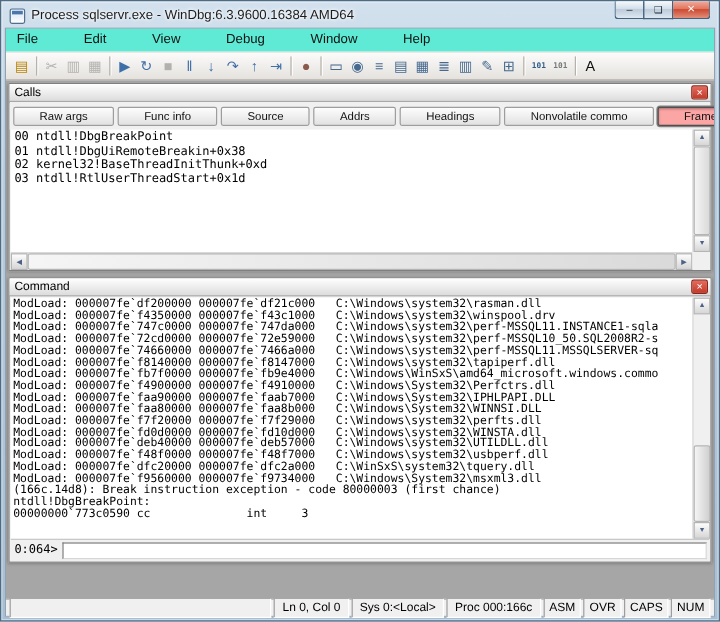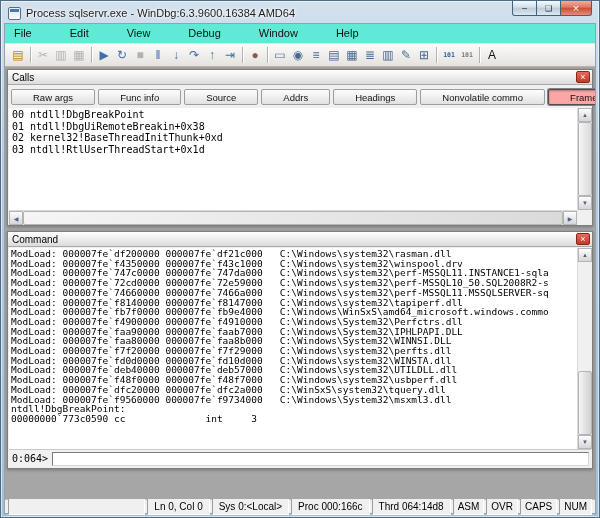--- a/index.html
+++ b/index.html
@@ -268,20 +268,21 @@
             <div class="oline">ModLoad: 000007fe`fb7f0000 000007fe`fb9e4000   C:\Windows\WinSxS\amd64_microsoft.windows.commo</div>
             <div class="oline">ModLoad: 000007fe`f4900000 000007fe`f4910000   C:\Windows\System32\Perfctrs.dll</div>
             <div class="oline">ModLoad: 000007fe`faa90000 000007fe`faab7000   C:\Windows\System32\IPHLPAPI.DLL</div>
             <div class="oline">ModLoad: 000007fe`faa80000 000007fe`faa8b000   C:\Windows\System32\WINNSI.DLL</div>
             <div class="oline">ModLoad: 000007fe`f7f20000 000007fe`f7f29000   C:\Windows\system32\perfts.dll</div>
             <div class="oline">ModLoad: 000007fe`fd0d0000 000007fe`fd10d000   C:\Windows\system32\WINSTA.dll</div>
             <div class="oline">ModLoad: 000007fe`deb40000 000007fe`deb57000   C:\Windows\system32\UTILDLL.dll</div>
             <div class="oline">ModLoad: 000007fe`f48f0000 000007fe`f48f7000   C:\Windows\system32\usbperf.dll</div>
             <div class="oline">ModLoad: 000007fe`dfc20000 000007fe`dfc2a000   C:\WinSxS\system32\tquery.dll</div>
             <div class="oline">ModLoad: 000007fe`f9560000 000007fe`f9734000   C:\Windows\System32\msxml3.dll</div>
+            <div class="oline">(166c.14d8): Break instruction exception - code 80000003 (first chance)</div>
             <div class="oline">ntdll!DbgBreakPoint:</div>
             <div class="oline">00000000`773c0590 cc              int     3</div>
         </div>
         <div class="vscroll">
           <span class="sbtn up">▲</span>
           <span class="thumb vthumb-bottom"></span>
           <span class="sbtn down">▼</span>
         </div>
         <div class="inputrow">
           <span class="prompt">0:064&gt;</span>
@@ -289,21 +290,20 @@
         </div>
       </section>
 
     </div>
 
     <footer class="statusbar">
       <span class="sseg grow"></span>
       <span class="sseg">Ln 0, Col 0</span>
       <span class="sseg">Sys 0:&lt;Local&gt;</span>
       <span class="sseg">Proc 000:166c</span>
-      <span class="sseg">Thrd 064:14d8</span>
       <span class="sinds">
         <span class="sseg sind">ASM</span>
           <span class="sseg sind">OVR</span>
           <span class="sseg sind">CAPS</span>
           <span class="sseg sind">NUM</span>
       </span>
     </footer>
 
   </div>
 </div>

